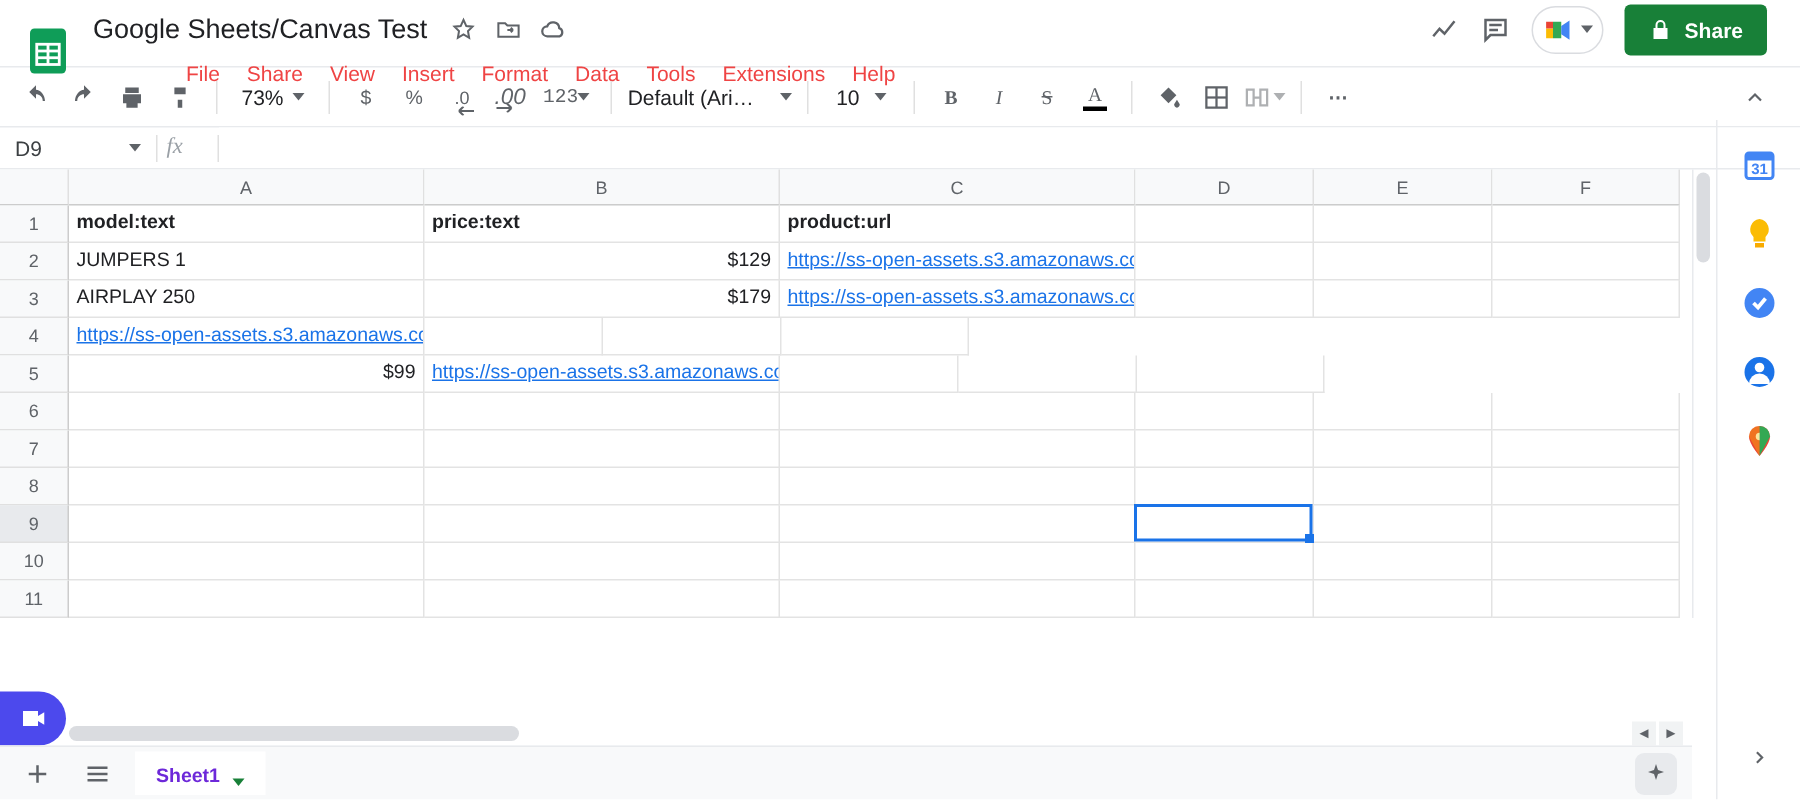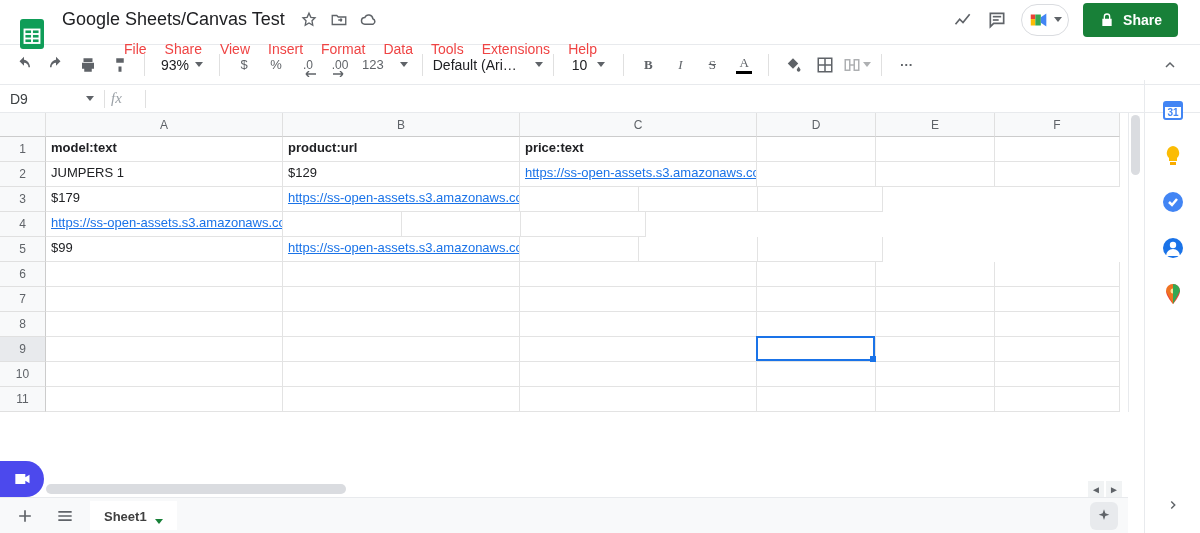--- a/index.html
+++ b/index.html
@@ -48,21 +48,21 @@
   
   .sheet-wrap { position:relative; display:flex; }
   .sheet { position:relative; width:1128px; }
   .colhdr-row { display:flex; height:24px; }
   .corner { width:46px; border-right:1px solid #e0e0e0; border-bottom:1px solid #ccc; background:#f8f9fa;}
   .colhdr { border-right:1px solid #e0e0e0; border-bottom:1px solid #ccc; background:#f8f9fa; display:flex; align-items:center; justify-content:center; font-size:12px; color:#5f6368;}
   .row { display:flex; height:25px; }
   .rowhdr { width:46px; border-right:1px solid #ccc; border-bottom:1px solid #e0e0e0; background:#f8f9fa; display:flex; align-items:center; justify-content:center; font-size:12px; color:#5f6368;}
   .cell { border-right:1px solid #e3e3e3; border-bottom:1px solid #e3e3e3; font-size:13px; padding: 3px 5px; overflow:hidden; white-space:nowrap; text-overflow: clip; color:#202124;}
   .cell.header { font-weight:700; }
-  .cell.right { }
+  .cell.right { text-align:right; }
   .cell.link { color:#1a73e8; text-decoration: underline; }
   .row.selected .rowhdr { background:#e8eaed; }
   .colW-A{width:237px;} .colW-B{width:237px;} .colW-C{width:237px;} .colW-D{width:119px;} .colW-E{width:119px;} .colW-F{width:125px;}
   
   .active-cell { position:absolute; border:2px solid #1a73e8; pointer-events:none; }
   .active-handle { position:absolute; width:6px; height:6px; background:#1a73e8; bottom:-3px; right:-3px;}
 
   
   .vscroll { width:14px; border-left:1px solid #e8eaed; position:relative;}
   .vscroll .thumb{ position:absolute; top:2px; left:2px; right:2px; height:60px; background:#dadce0; border-radius:6px;}
@@ -70,21 +70,21 @@
   
   .hscroll-row { position:absolute; left:0; bottom:36px; width:1128px; height:16px; display:flex; align-items:center;}
   .hscroll-track { margin-left:46px; flex:1; height:10px; position:relative;}
   .hscroll-thumb { position:absolute; left:0; width:300px; height:10px; background:#dadce0; border-radius:6px;}
   .hscroll-arrows { display:flex; gap:2px; padding:0 6px;}
   .harrow { width:16px; height:16px; display:flex; align-items:center; justify-content:center; color:#5f6368; background:#f1f3f4; font-size:10px;}
 
   
   .tabsbar { position:absolute; bottom:0; left:0; width:1128px; height:36px; display:flex; align-items:center; gap:10px; background:#f8f9fa; border-top:1px solid #e8eaed; padding:0 10px;}
   .tabbtn { width:30px; height:30px; display:flex; align-items:center; justify-content:center; color:#5f6368;}
-  .sheet-tab { padding:6px 14px; background:#fff; border-top:2px solid transparent; color:#404040; font-weight:600; font-size:13px; display:flex; align-items:flex-end; gap:8px; border-radius:0;}
+  .sheet-tab { padding:6px 14px; background:#fff; border-top:2px solid transparent; color:#6d28d9; font-weight:600; font-size:13px; display:flex; align-items:flex-end; gap:8px; border-radius:0;}
   .explore { margin-left:auto; width:28px; height:28px; background:#e8eaed; border-radius:6px; display:flex; align-items:center; justify-content:center; color:#5f6368;}
 
   
   .sidepanel { position:absolute; top:80px; right:0; width:56px; bottom:0; border-left:1px solid #e8eaed; display:flex; flex-direction:column; align-items:center; gap:22px; padding-top:18px;}
   .sideicon { width:24px; height:24px; }
   .side-caret { margin-top:auto; margin-bottom:16px; width:24px; height:24px; display:flex; align-items:center; justify-content:center; color:#5f6368;}
 
   
   .meet-float { position:absolute; left:0; bottom:36px; width:44px; height:36px; background:#4c49ed; border-radius:0 22px 22px 0; display:flex; align-items:center; justify-content:center;}
   .meet-float svg { fill:#fff; width:20px; height:20px;}
@@ -184,37 +184,37 @@
         <path fill="#5f6368" d="M6 3h12v5H6zM4 9h16v8h-3v4H7v-4H4zM9 15h6v4H9z"></path>
       </svg>
     </div>
   <div class="tbtn">
       <svg width="18" height="18" viewBox="0 0 24 24">
         <path fill="#5f6368" d="M17 3H7v6h10zM12 9v5h-2v7h4v-7h-2z"></path>
       </svg>
     </div>
   <div class="sep"></div>
   <div class="zoom">
-      <span>93%</span>
+      <span>73%</span>
       <span class="caret"></span>
     </div>
   <div class="sep"></div>
   <div class="tbtn">$</div>
   <div class="tbtn">%</div>
   <div class="tbtn">
       <span style="font-size:12px;position:relative;"><span>.0</span><svg style="position:absolute;left:0;top:13px" width="14" height="6" viewBox="0 0 14 6">
           <path d="M13 3H3m0 0l3-3M3 3l3 3" stroke="#5f6368" fill="none" stroke-width="1.4"></path>
         </svg></span>
     </div>
   <div class="tbtn">
-      <span style="font-size:12px;position:relative;"><span>.00</span><svg style="position:absolute;left:0;top:13px" width="18" height="6" viewBox="0 0 18 6">
+      <span style="font-size:15px;position:relative;font-style:italic;"><span>.00</span><svg style="position:absolute;left:0;top:13px" width="18" height="6" viewBox="0 0 18 6">
           <path d="M1 3h10m0 0l-3-3m3 3l-3 3" stroke="#5f6368" fill="none" stroke-width="1.4"></path>
         </svg></span>
     </div>
-  <div class="tbtn" style="width:auto;padding:0 4px;gap:16px;">
+  <div class="tbtn" style="width:auto;padding:0 4px;gap:0;font-family:Liberation Mono, monospace;">
       <span>123</span>
       <span class="caret"></span>
     </div>
   <div class="sep"></div>
   <div class="font-sel">
       <span>Default (Ari…</span>
       <span class="caret" style="margin-left:auto"></span>
     </div>
   <div class="sep"></div>
   <div class="size-sel">
@@ -280,37 +280,38 @@
         <div class="colhdr colW-B">B</div>
         <div class="colhdr colW-C">C</div>
         <div class="colhdr colW-D">D</div>
         <div class="colhdr colW-E">E</div>
         <div class="colhdr colW-F">F</div>
       </div>
 
     <div class="row">
         <div class="rowhdr">1</div>
         <div class="cell colW-A header">model:text</div>
+        <div class="cell colW-B header">price:text</div>
         <div class="cell colW-C header">product:url</div>
-        <div class="cell colW-B header">price:text</div>
         <div class="cell colW-D"></div>
         <div class="cell colW-E"></div>
         <div class="cell colW-F"></div>
       </div>
       <div class="row">
         <div class="rowhdr">2</div>
         <div class="cell colW-A">JUMPERS 1</div>
         <div class="cell colW-B right">$129</div>
         <div class="cell colW-C link">https://ss-open-assets.s3.amazonaws.com/sneaker-demo/sneakers1.png</div>
         <div class="cell colW-D"></div>
         <div class="cell colW-E"></div>
         <div class="cell colW-F"></div>
       </div>
       <div class="row">
         <div class="rowhdr">3</div>
+        <div class="cell colW-A">AIRPLAY 250</div>
         <div class="cell colW-B right">$179</div>
         <div class="cell colW-C link">https://ss-open-assets.s3.amazonaws.com/sneaker-demo/sneakers2.png</div>
         <div class="cell colW-D"></div>
         <div class="cell colW-E"></div>
         <div class="cell colW-F"></div>
       </div>
       <div class="row">
         <div class="rowhdr">4</div>
         <div class="cell colW-C link">https://ss-open-assets.s3.amazonaws.com/sneaker-demo/sneakers3.png</div>
         <div class="cell colW-D"></div>

